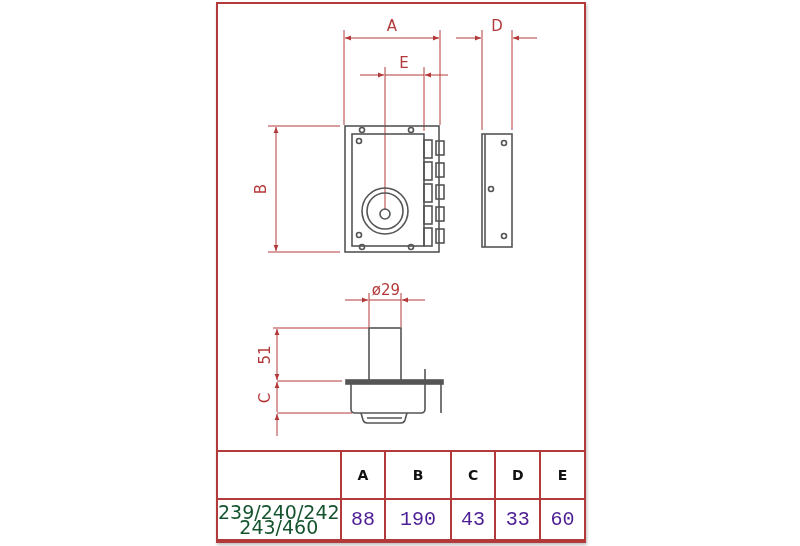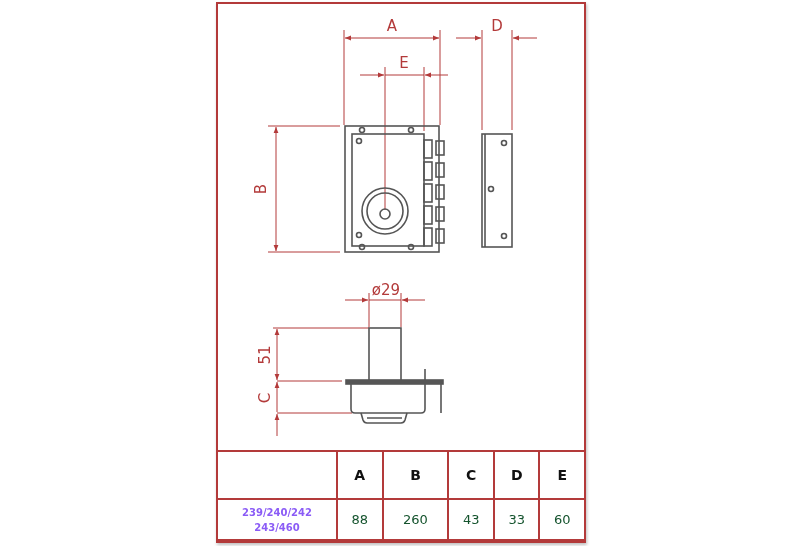--- a/index.html
+++ b/index.html
@@ -2,22 +2,22 @@
 <html><head>
 <meta charset="utf-8">
 <style>
   html, body { margin:0; padding:0; background:#ffffff; }
   body { width:800px; height:546px; position:relative; overflow:hidden; font-family:"DejaVu Sans", sans-serif; }
   .frame { position:absolute; left:216px; top:2px; width:366px; height:537px; border:2px solid #b33a3a; box-shadow:1px 2px 3px rgba(0,0,0,0.25); box-sizing:content-box; }
   svg.drawing { position:absolute; left:0; top:0; }
   table.dims { position:absolute; left:216px; top:450px; width:370px; height:91px; border-collapse:collapse; }
   table.dims td, table.dims th { border:2px solid #b33a3a; text-align:center; padding:0; }
   table.dims th { font-family:"DejaVu Sans", sans-serif; font-weight:bold; font-size:14px; color:#111; height:46px; }
-  table.dims td.model { font-weight:bold; font-size:10px; color:#8b5cf6; line-height:15px; width:118px; }
-  table.dims td.val { font-size:13px; color:#14532d; }
+  table.dims td.model { font-weight:normal; font-size:19px; color:#14532d; line-height:15px; width:118px; }
+  table.dims td.val { font-size:20px; color:#4c1d95;font-family:Liberation Mono, monospace; }
   .dimlbl { font-family:"DejaVu Sans", sans-serif; fill:#b33a3a; font-size:15px; }
 </style>
 </head>
 <body>
 
 <div class="frame"></div>
 
 <svg class="drawing" width="800" height="546" viewBox="0 0 800 546">
   <defs>
     <marker id="arr" viewBox="0 0 10 10" refX="10" refY="5" markerWidth="8" markerHeight="6" orient="auto-start-reverse">
@@ -131,19 +131,19 @@
     <th>C</th>
     <th>D</th>
     <th>E</th>
   </tr>
   <tr>
     <td class="model">
       <div>239/240/242</div>
       <div>243/460</div>
     </td>
     <td class="val">88</td>
-    <td class="val">260</td>
+    <td class="val">190</td>
     <td class="val">43</td>
     <td class="val">33</td>
     <td class="val">60</td>
   </tr>
 </tbody>
   </table>
 
 </body></html>

